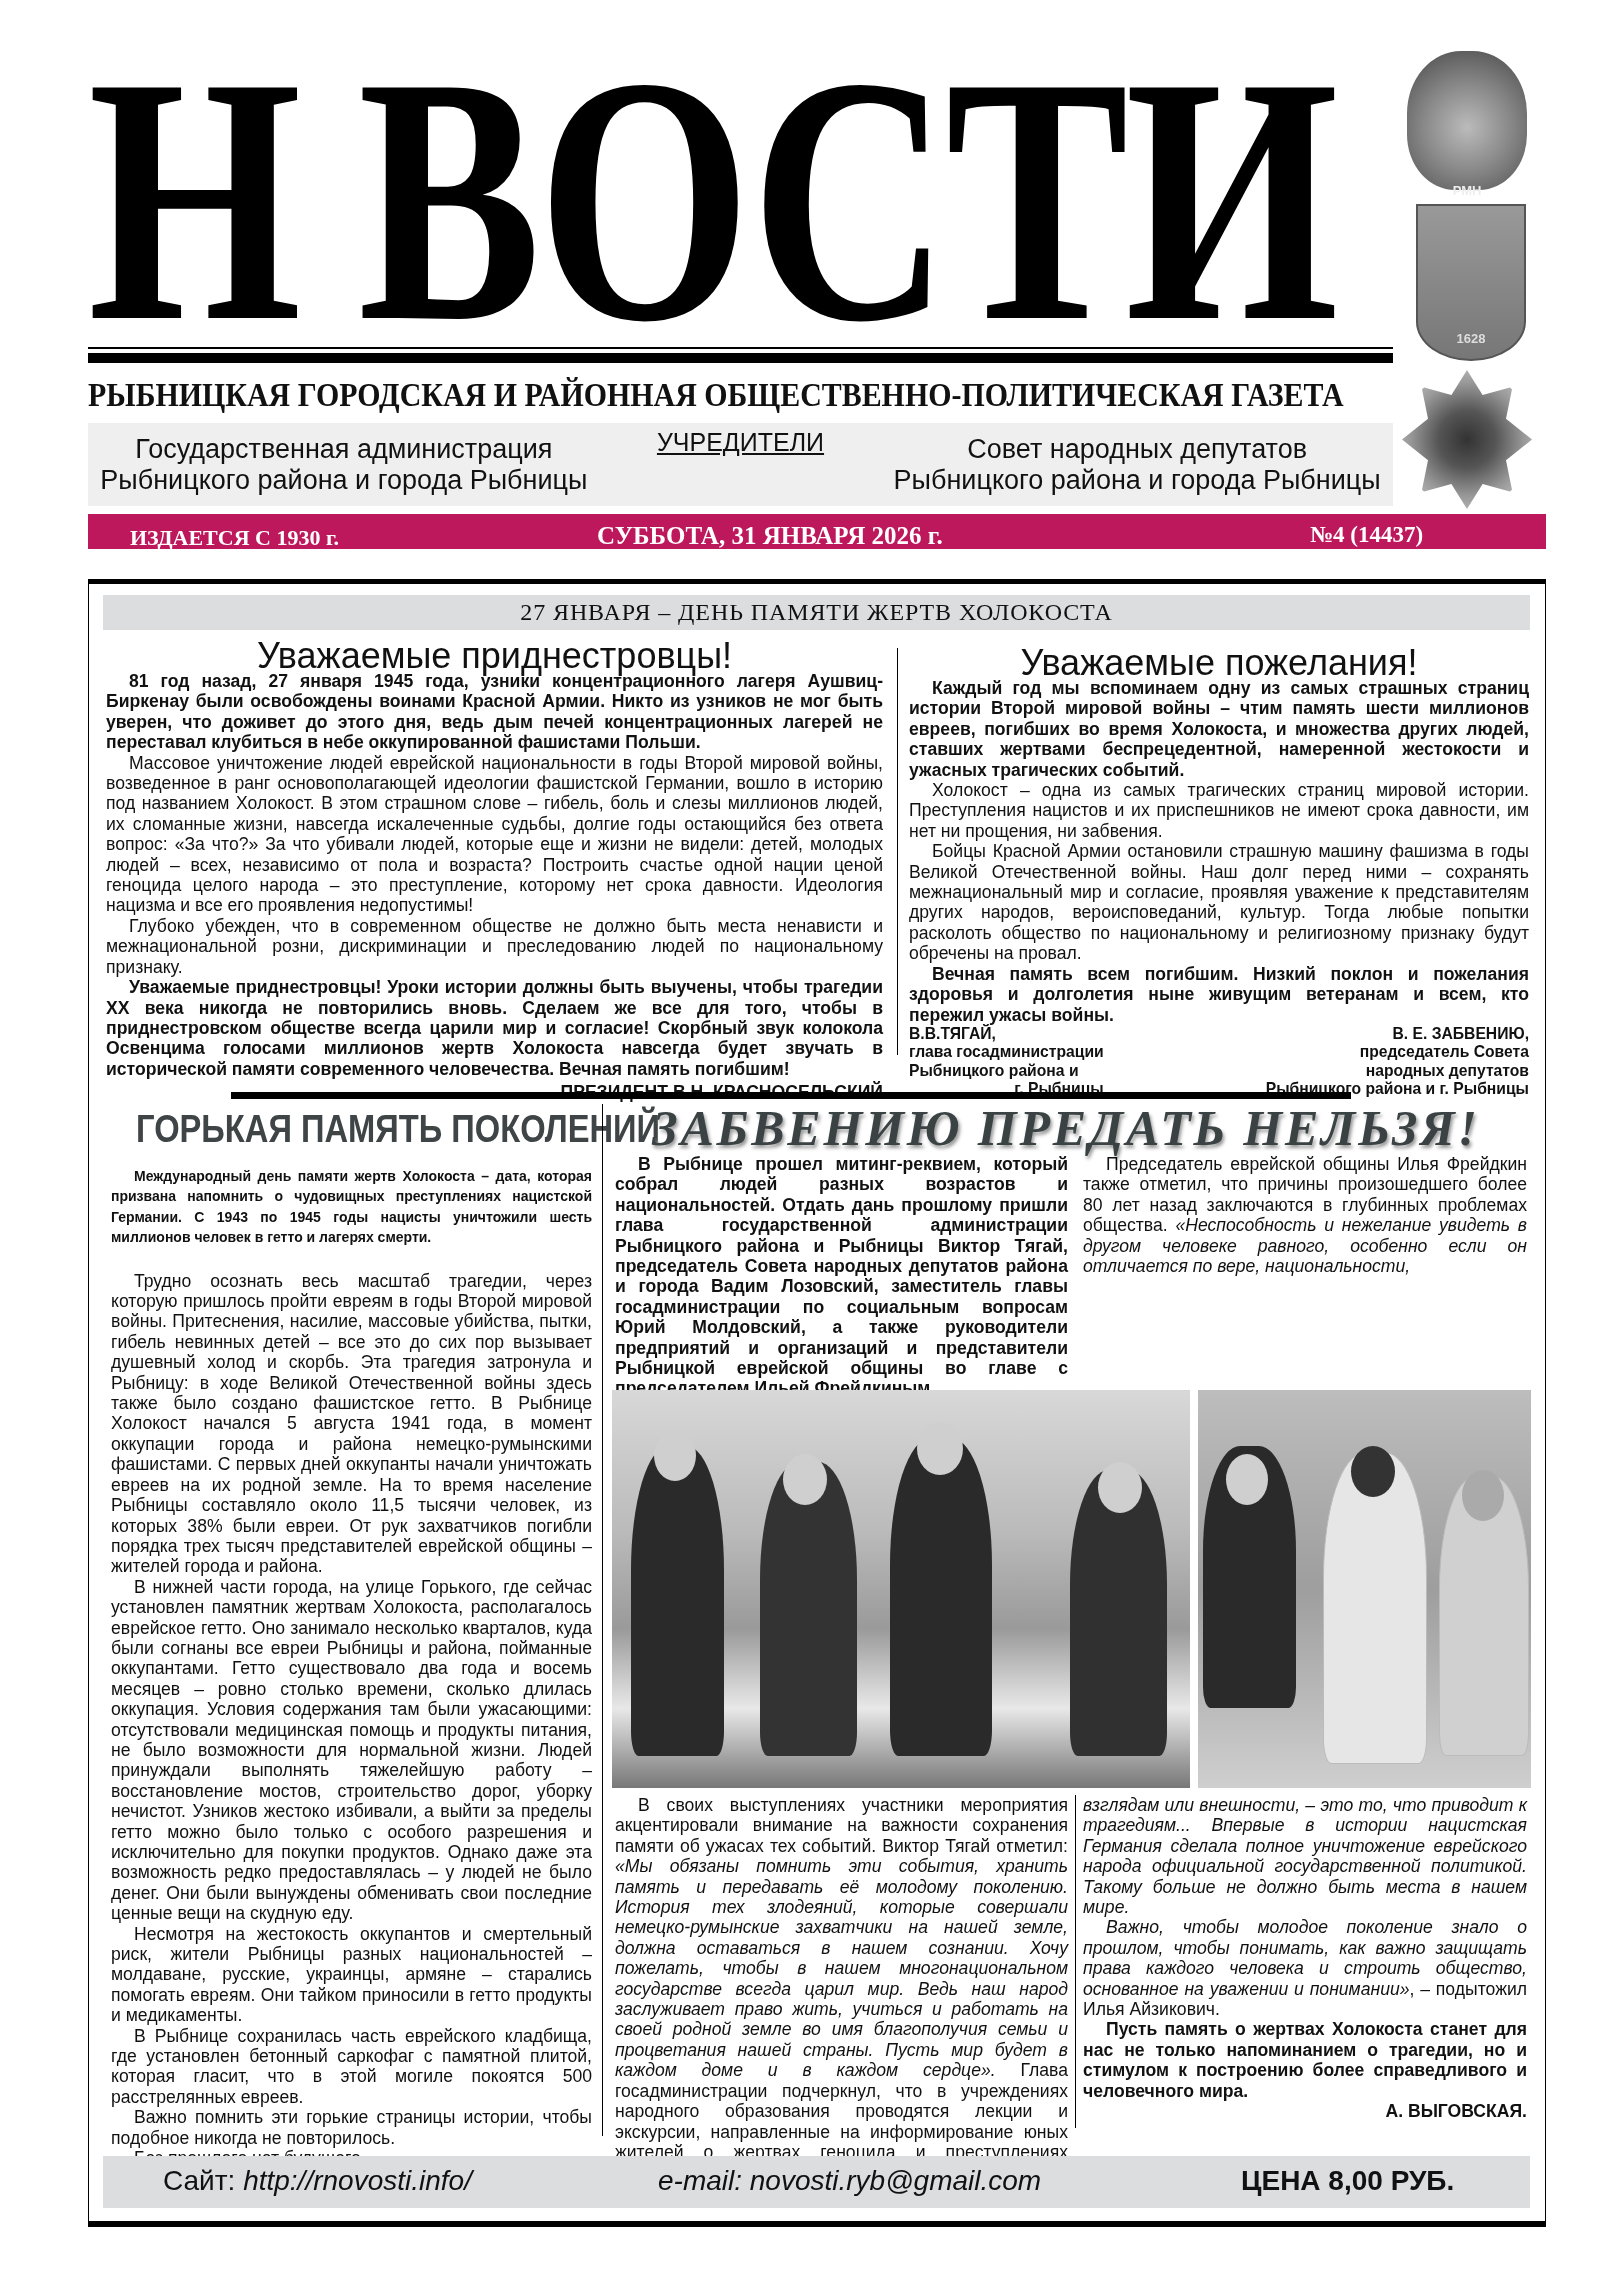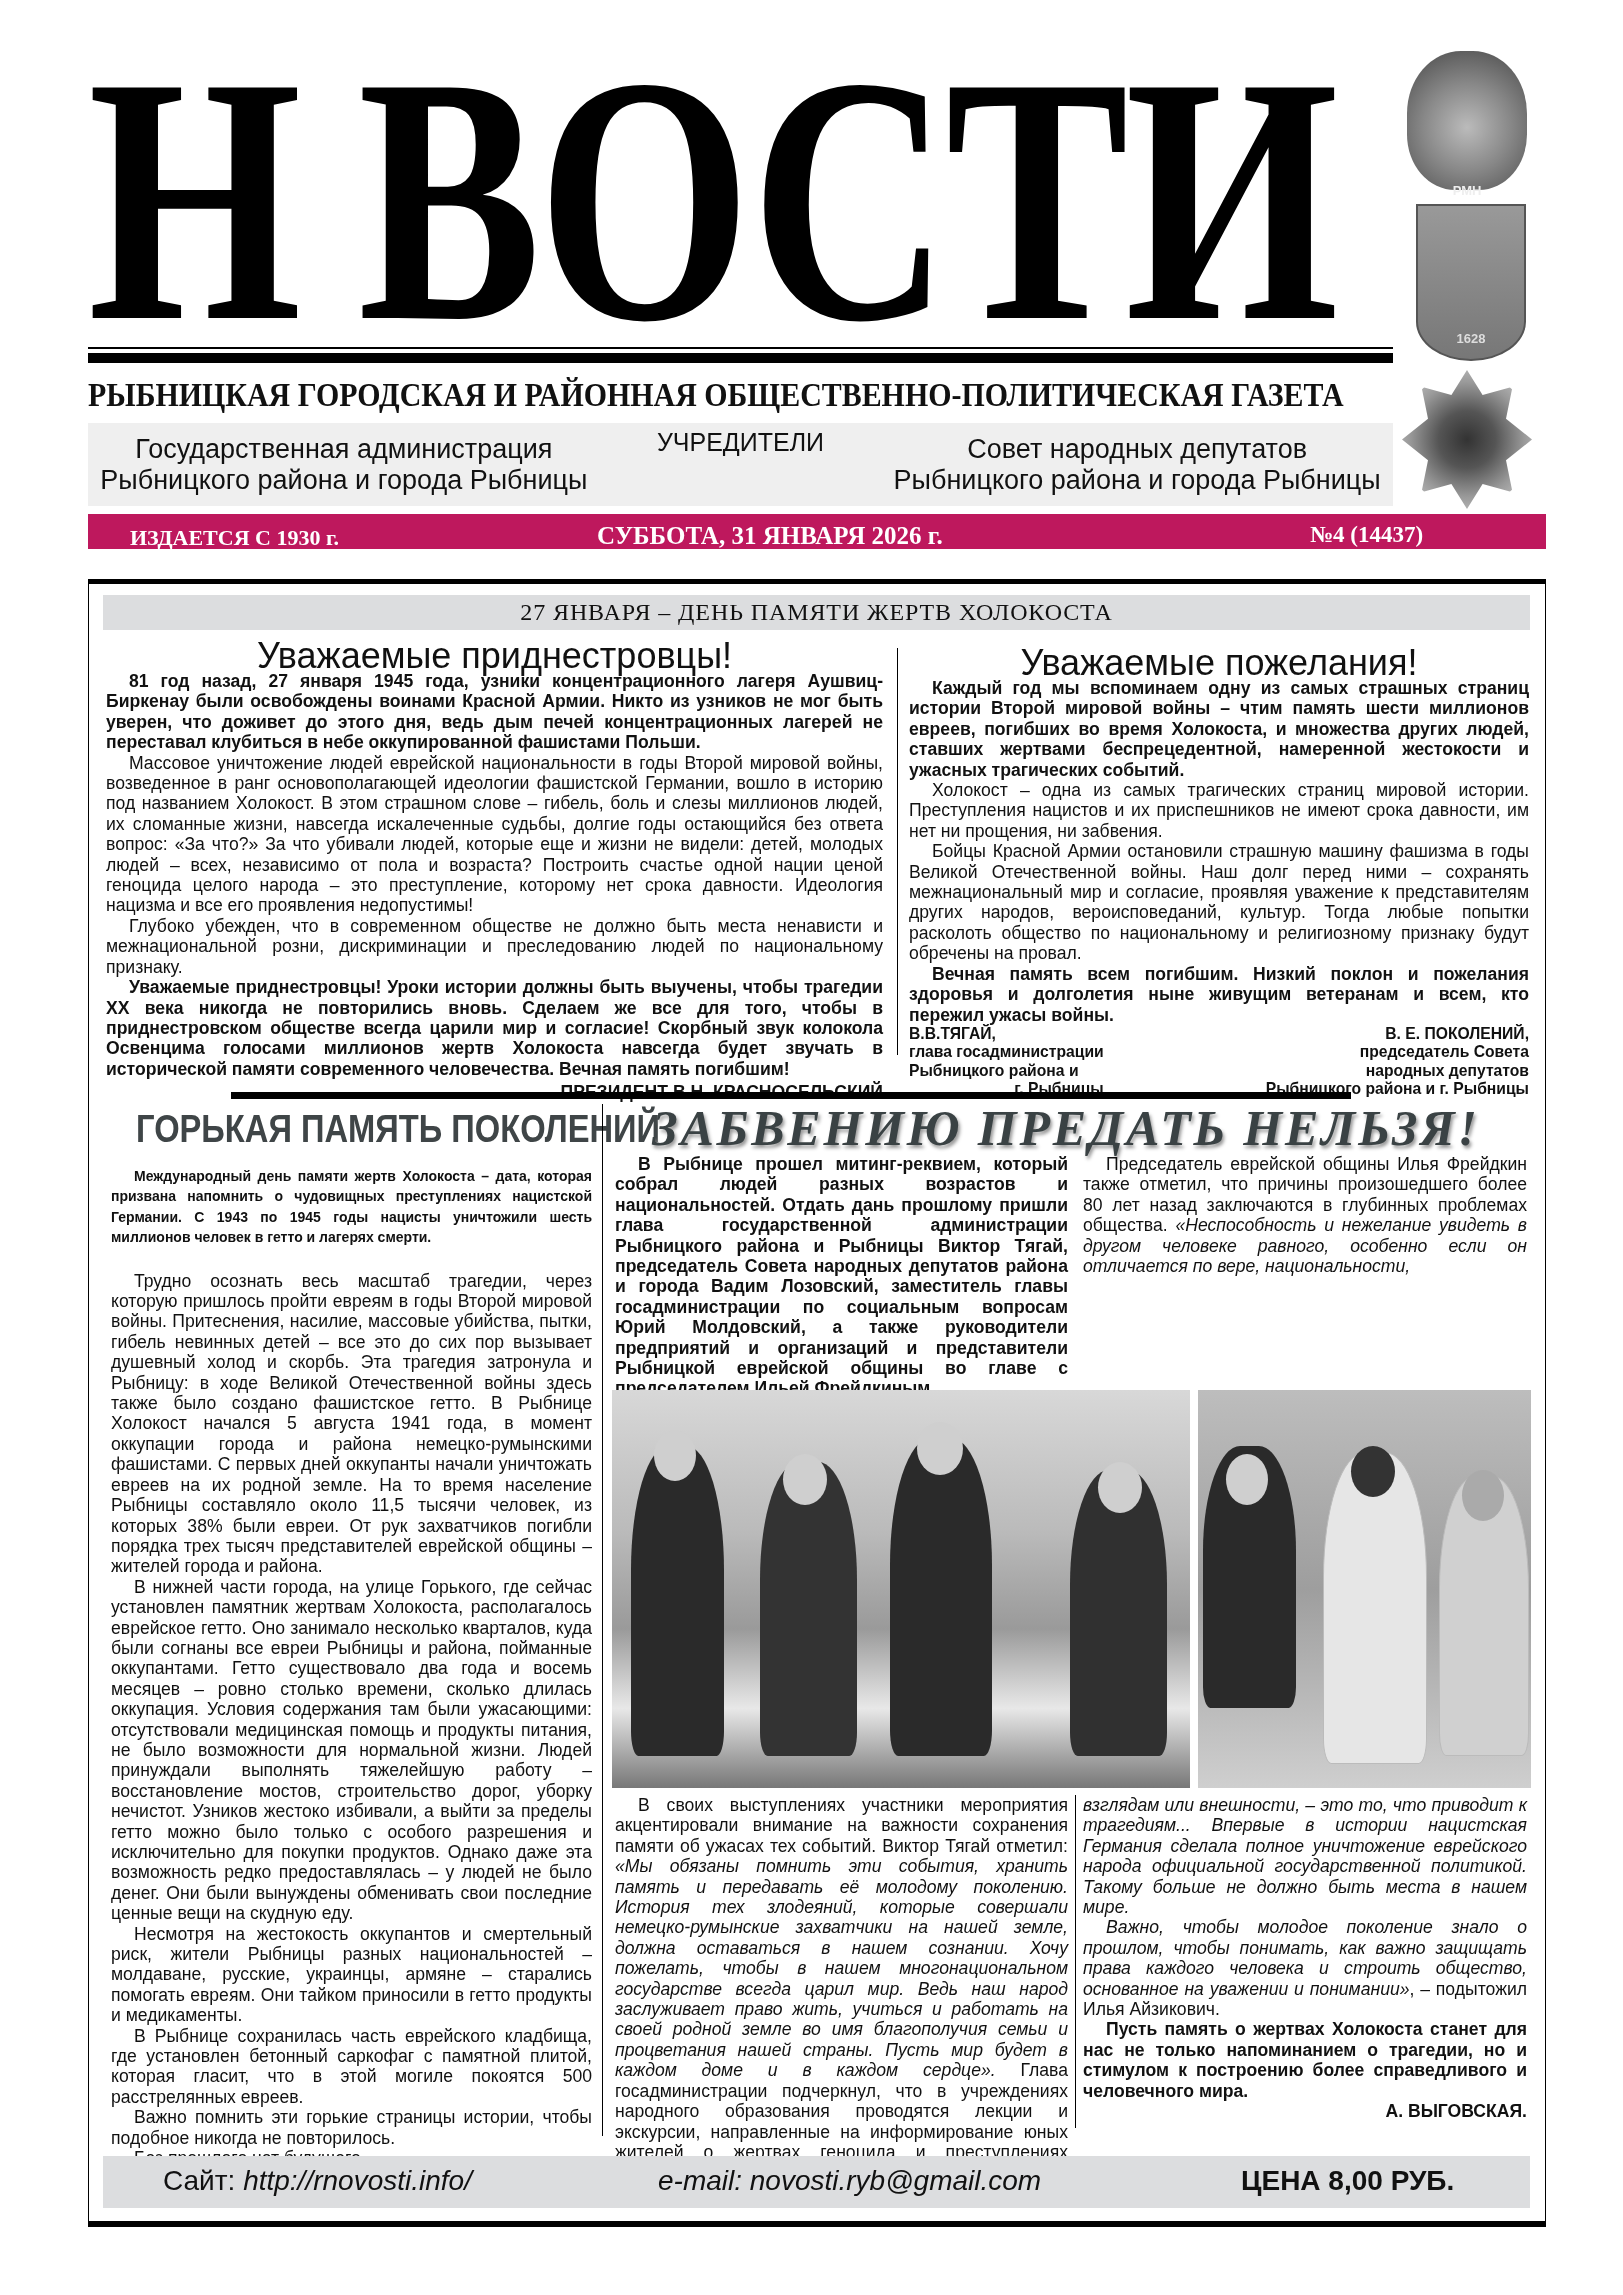--- a/index.html
+++ b/index.html
@@ -6,21 +6,21 @@
   body { width:1623px; height:2295px; position:relative; overflow:hidden; font-family:"Liberation Sans", sans-serif; color:#111; }
   .abs { position:absolute; }
   
   .mast-title { left:88px; top:56px; width:1309px; height:287px; display:flex; align-items:flex-end; }
   .mast-letter { font-family:"Liberation Serif", serif; font-weight:700; font-size:352px; line-height:287px; height:287px; transform:scaleX(0.78); transform-origin:left bottom; letter-spacing:-4.6px; color:#000; display:inline-block; }
   .globe { width:217px; height:287px; border-radius:50%; background:radial-gradient(ellipse at 40% 30%, #d8d8d8 0%, #9a9a9a 35%, #5a5a5a 70%, #2a2a2a 100%); display:inline-block; position:relative; margin:0 1.9px; overflow:hidden; }
   .mast-rule-thin { left:88px; top:347px; width:1305px; height:1.9px; background:#000; }
   .mast-rule-thick { left:88px; top:353px; width:1305px; height:10.2px; background:#000; }
   .subtitle { left:88px; top:372px; width:1305px; height:46px; font-family:"Liberation Serif", serif; font-weight:700; font-size:34px; line-height:46px; white-space:nowrap; transform-origin:left center; }
   .founders { left:88px; top:423px; width:1305px; height:83px; background:#efefef; display:grid; grid-template-columns:1fr 0.55fr 1fr; align-items:center; font-size:27px; text-align:center; }
-  .founders .lab { font-size:25px; align-self:start; padding-top:4.6px; }
+  .founders .lab { font-size:25px; align-self:start; padding-top:4.6px;text-decoration:underline; }
   .emblem { position:absolute; border-radius:50%; }
   .emb1 { left:1407px; top:51px; width:120px; height:139px; background:radial-gradient(circle at 50% 55%, #bbb 0%, #888 45%, #444 100%); border-radius:45% 45% 40% 40%; }
   .emb2 { left:1416px; top:204px; width:106px; height:153px; background:linear-gradient(#999,#777); border:2.8px solid #555; border-radius:0 0 50% 50% / 0 0 25% 25%; }
   .emb3 { left:1402px; top:370px; width:130px; height:139px; background:radial-gradient(circle, #333 0%, #555 30%, #999 60%, #ddd 100%); clip-path:polygon(50% 0,62% 18%,85% 12%,80% 35%,100% 50%,80% 65%,85% 88%,62% 82%,50% 100%,38% 82%,15% 88%,20% 65%,0 50%,20% 35%,15% 12%,38% 18%); }
   .emb-text { position:absolute; width:100%; text-align:center; color:#eee; font-size:13px; font-weight:700; }
   .infobar { left:88px; top:514px; width:1458px; height:35px; background:#be185d; color:#fff; font-family:"Liberation Serif", serif; font-weight:700; }
   .infobar span { position:absolute; top:8.3px; font-size:25px; white-space:nowrap; }
   
   .frame { left:88px; top:579px; width:1458px; height:1648px; border:1.4px solid #000; border-top-width:5.6px; border-bottom-width:6.5px; box-sizing:border-box; }
   .banner { left:103px; top:595px; width:1427px; height:35px; background:#dcdddf; font-family:"Liberation Serif", serif; font-size:24px; text-align:center; line-height:35px; letter-spacing:0.9px; }
@@ -105,21 +105,21 @@
   <p>Бойцы Красной Армии остановили страшную машину фашизма в годы Великой Отечественной войны. Наш долг перед ними – сохранять межнациональный мир и согласие, проявляя уважение к представителям других народов, вероисповеданий, культур. Тогда любые попытки расколоть общество по национальному и религиозному признаку будут обречены на провал.</p>
   <p class="b">Вечная память всем погибшим. Низкий поклон и пожелания здоровья и долголетия ныне живущим ветеранам и всем, кто пережил ужасы войны.</p>
   <div class="sigs">
     <div>
       <div>В.В.ТЯГАЙ,</div>
       <div>глава госадминистрации</div>
       <div>Рыбницкого района и</div>
       <div>г. Рыбницы</div>
     </div>
     <div>
-      <div>В. Е. ПОКОЛЕНИЙ,</div>
+      <div>В. Е. ЗАБВЕНИЮ,</div>
       <div>председатель Совета</div>
       <div>народных депутатов</div>
       <div>Рыбницкого района  и г. Рыбницы</div>
     </div>
   </div>
 </div>
 
 <div class="hrule" style="left:231px;top:1092px;width:1120px;"></div>
 
 <div class="abs h-gorkaya" style="transform:scaleX(0.86);transform-origin:center;">ГОРЬКАЯ ПАМЯТЬ ПОКОЛЕНИЙ</div>

